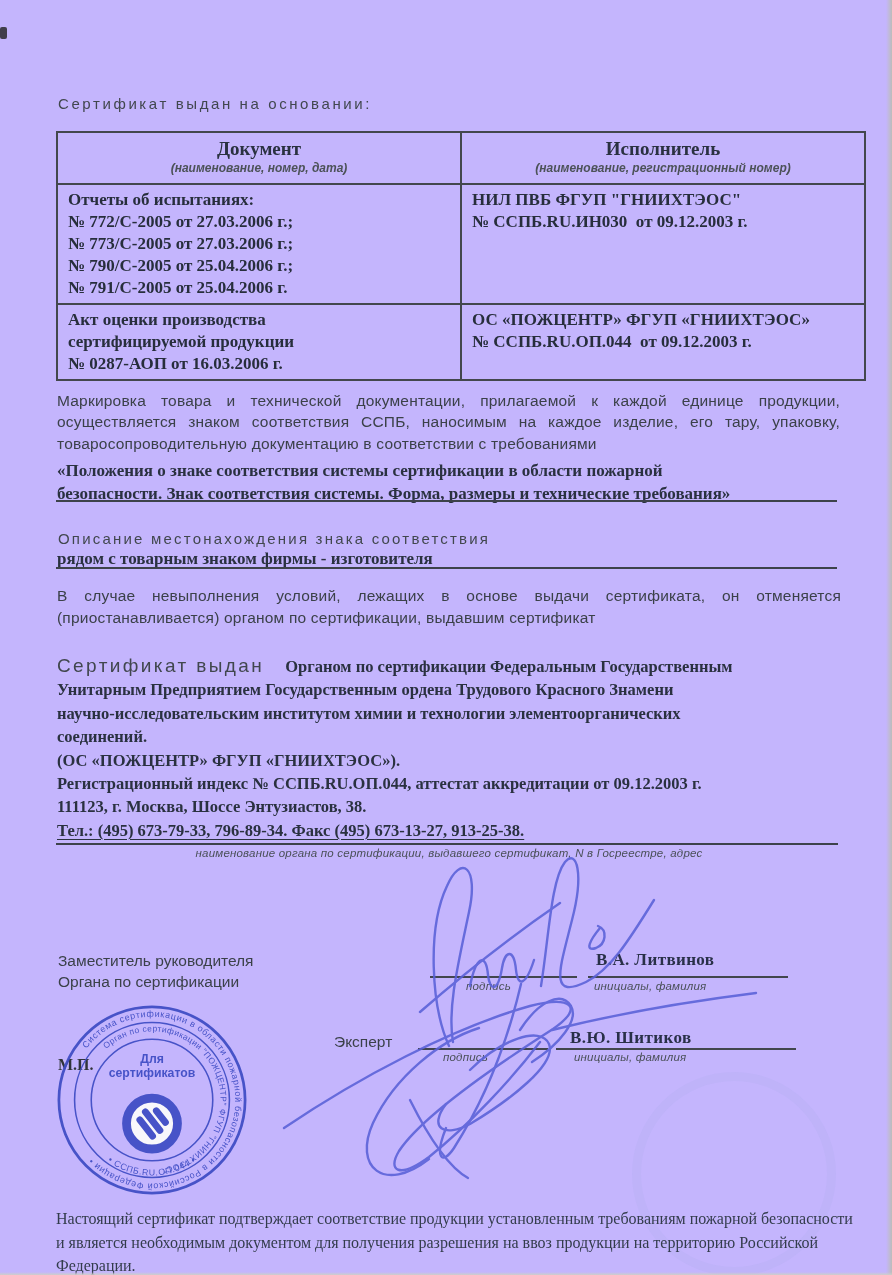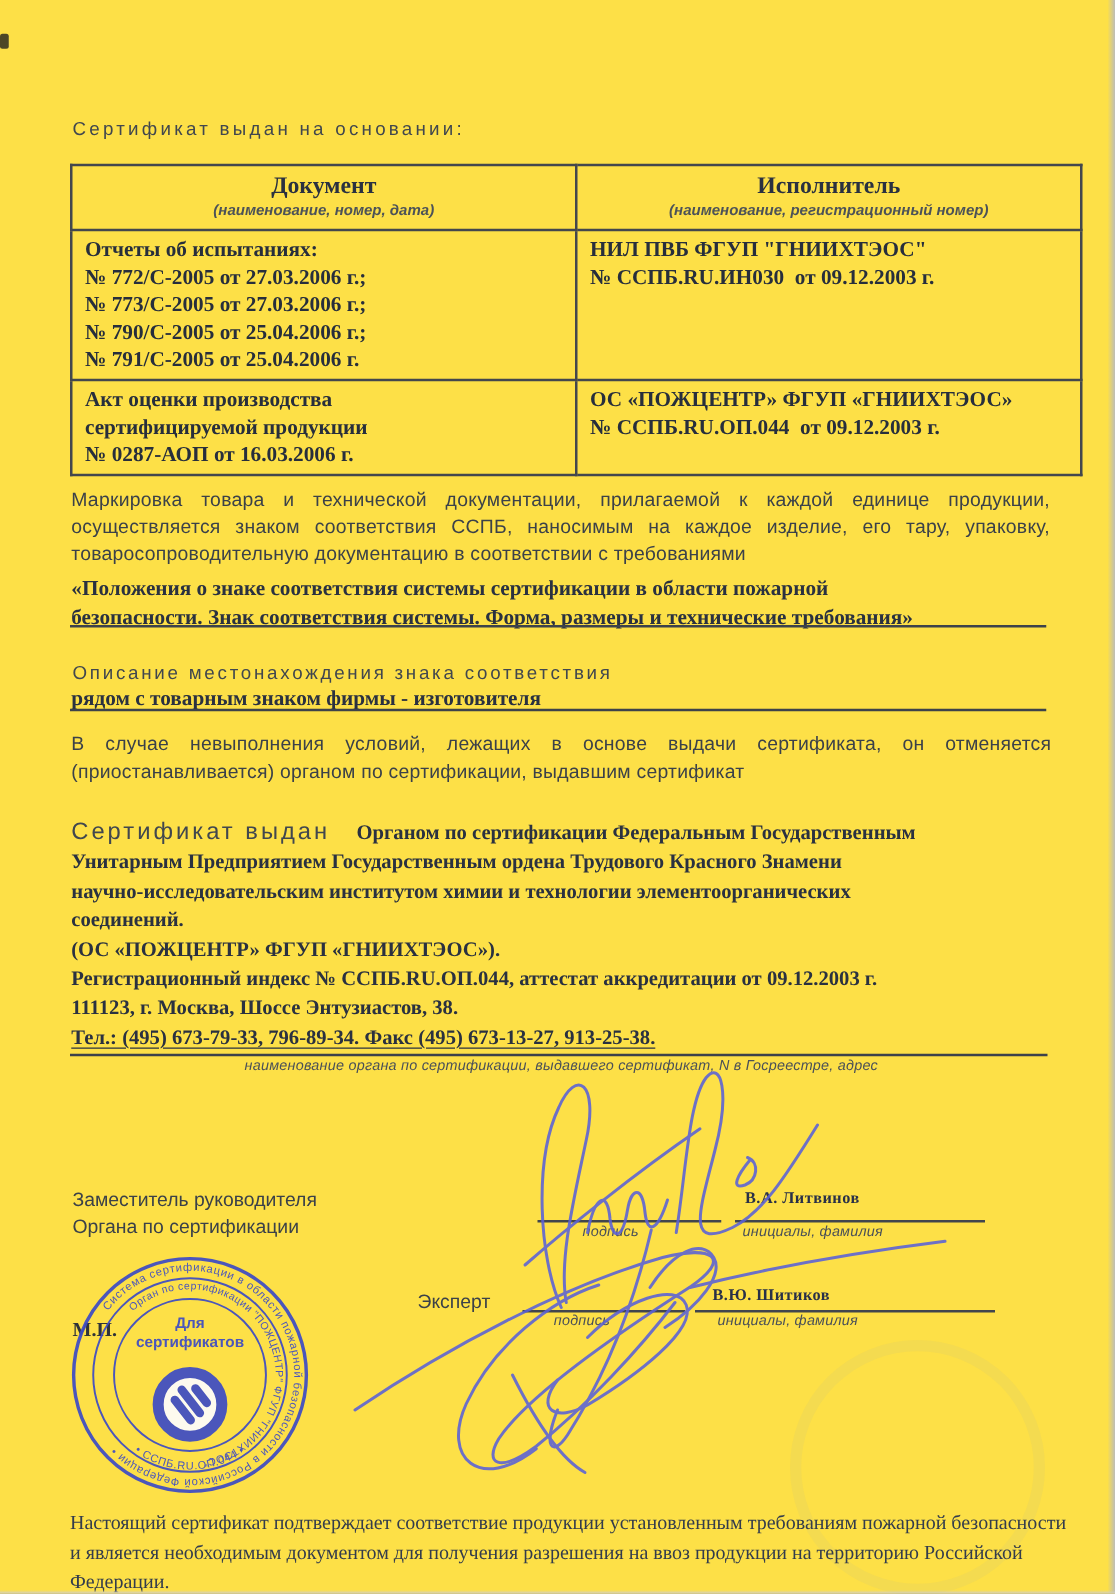--- a/index.html
+++ b/index.html
@@ -1,18 +1,18 @@
 <!DOCTYPE html>
 <html><head>
 <meta charset="utf-8">
 <style>
   html,body{margin:0;padding:0;background:#9a9a96;}
   .page{
     position:relative;width:892px;height:1275px;margin:0 auto;
-    background:#fde047;overflow:hidden;
+    background:#c4b5fd;overflow:hidden;
     font-family:"Liberation Sans","DejaVu Sans",sans-serif;color:#3b4149;
   }
   .abs{position:absolute;}
   .label-spaced{font-size:15px;letter-spacing:2.6px;color:#41474e;}
   .serif-bold{font-family:"Liberation Serif","DejaVu Serif",serif;font-weight:bold;color:#2a3140;}
   .rule{position:absolute;height:2px;background:#3d424a;}
   .thin-line{position:absolute;height:2px;background:#42464d;}
   .small-italic{font-style:italic;font-size:11.5px;color:#4a5058;letter-spacing:.2px;}
 
   
@@ -24,21 +24,21 @@
   table.basis td{font-family:"Liberation Serif","DejaVu Serif",serif;font-weight:bold;font-size:17px;color:#272e3c;line-height:22px;padding:4px 4px 4px 10px;}
   tr.r1{height:108px;} tr.r2{height:70px;} tr.hd{height:52px;}
 
   .jline{text-align:justify;text-align-last:justify;}
   .para{font-size:15.5px;line-height:21.4px;color:#3b4149;letter-spacing:.2px;}
   .reg{font-size:17px;line-height:23px;}
   .issued{font-size:16.5px;line-height:23.4px;}
   .issued .lbl{font-family:"Liberation Sans","DejaVu Sans",sans-serif;font-weight:normal;font-size:19px;letter-spacing:2.4px;color:#41474e;margin-right:21px;}
   .phone-line{text-decoration:underline;text-underline-offset:3px;}
   .role{font-size:15.5px;line-height:21px;color:#3b4149;}
-  .sig-name{font-family:"Liberation Serif","DejaVu Serif",serif;font-weight:bold;font-size:13px;color:#293048;letter-spacing:.4px;}
+  .sig-name{font-family:"Liberation Serif","DejaVu Serif",serif;font-weight:bold;font-size:17px;color:#293048;letter-spacing:.4px;}
   .footer{font-family:"Liberation Serif","DejaVu Serif",serif;font-size:16px;line-height:23.6px;color:#333c4c;}
   .mp{font-family:"Liberation Serif","DejaVu Serif",serif;font-weight:bold;font-size:16px;color:#2f3338;}
   .edge-r{position:absolute;right:0;top:0;width:6px;height:100%;background:linear-gradient(to right,rgba(0,0,0,0),#bdbdb8);}
   .edge-b{position:absolute;left:0;bottom:0;width:100%;height:3px;background:linear-gradient(to bottom,rgba(0,0,0,0),#cfcfc9);}
   .speck{position:absolute;left:0;top:27px;width:7px;height:12px;background:#20201e;border-radius:2px;opacity:.8;}
   .ghost{position:absolute;left:632px;top:1072px;width:186px;height:186px;border:9px solid rgba(130,160,205,.07);border-radius:50%;}
   svg text{font-family:"Liberation Sans","DejaVu Sans",sans-serif;}
 </style>
 </head>
 <body>

